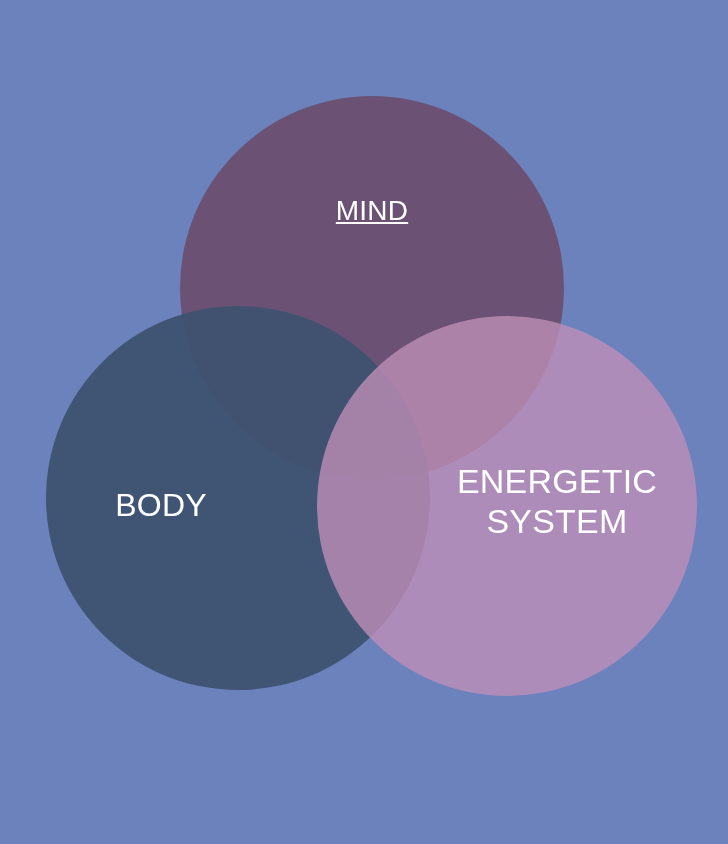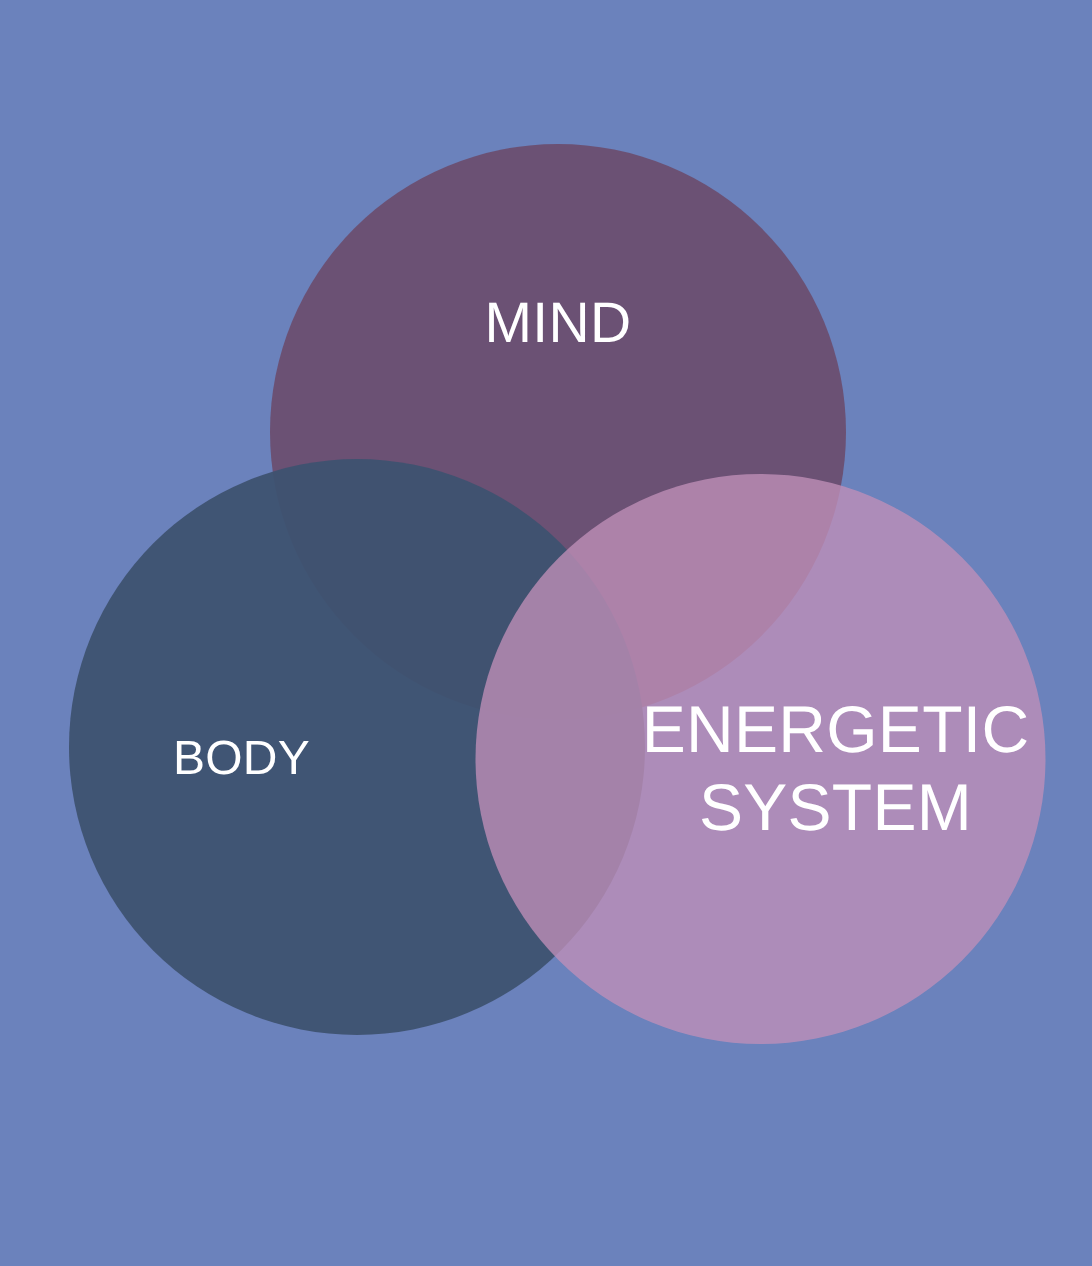--- a/index.html
+++ b/index.html
@@ -62,20 +62,20 @@
 <body>
 
 <div id="venn-stage" style="background: rgb(107, 130, 188);">
 
   <svg id="venn-svg" viewBox="0 0 728 844">
     <circle class="venn-circle" cx="372" cy="288" r="192" fill="#6b4d6e" fill-opacity="0.92"></circle>
     <circle class="venn-circle" cx="238" cy="498" r="192" fill="#3e5270" fill-opacity="0.95"></circle>
     <circle class="venn-circle" cx="507" cy="506" r="190" fill="#c08fb8" fill-opacity="0.78"></circle>
   </svg>
 
-  <div class="venn-label" id="label-mind" style="color: rgb(255, 255, 255); font-size: 38px; left: 272px; top: 193.5px;">MIND</div>
+  <div class="venn-label" id="label-mind" style="color: rgb(255, 255, 255); font-size: 28px; left: 272px; top: 193.5px; text-decoration: underline;">MIND</div>
 
   <div class="venn-label" id="label-body" style="color: rgb(255, 255, 255); font-size: 32px; left: 61px; top: 486.5px;">BODY</div>
 
-  <div class="venn-label" id="label-energetic" style="color: rgb(255, 255, 255); font-size: 44px; left: 412px; top: 461px;">ENERGETIC
+  <div class="venn-label" id="label-energetic" style="color: rgb(255, 255, 255); font-size: 34px; left: 412px; top: 461px;">ENERGETIC
 SYSTEM</div>
 
 </div>
 
 </body></html>

